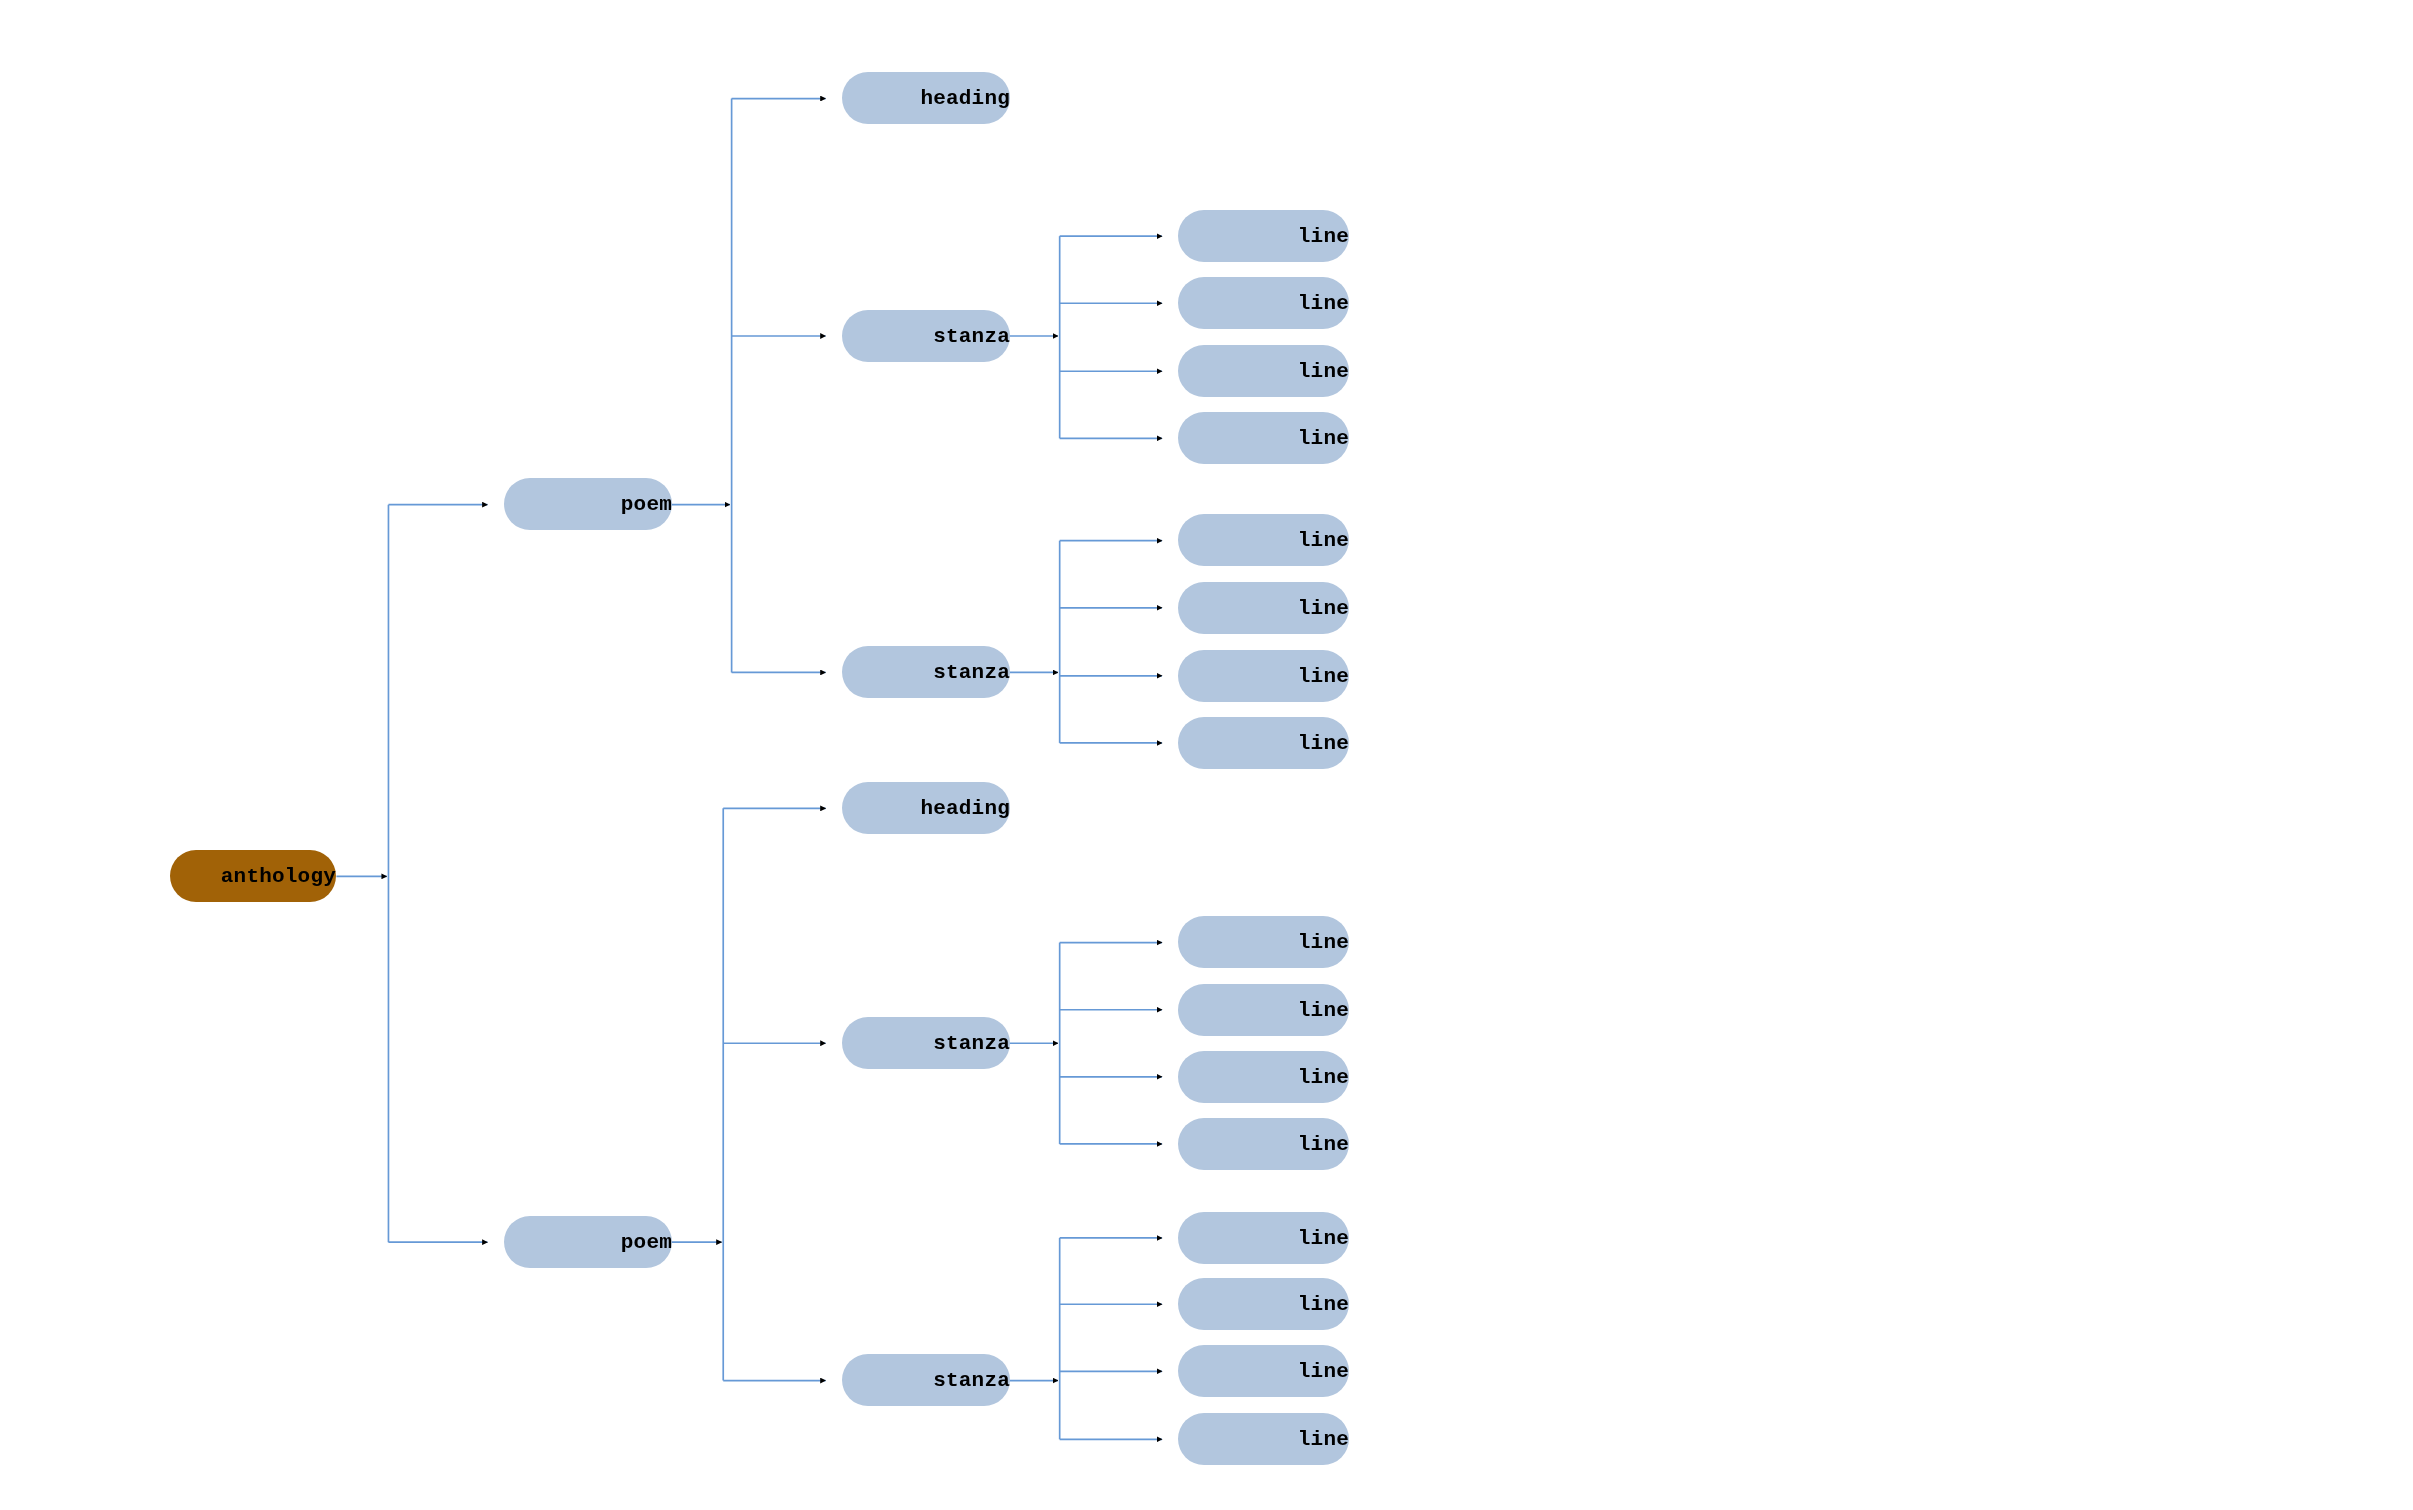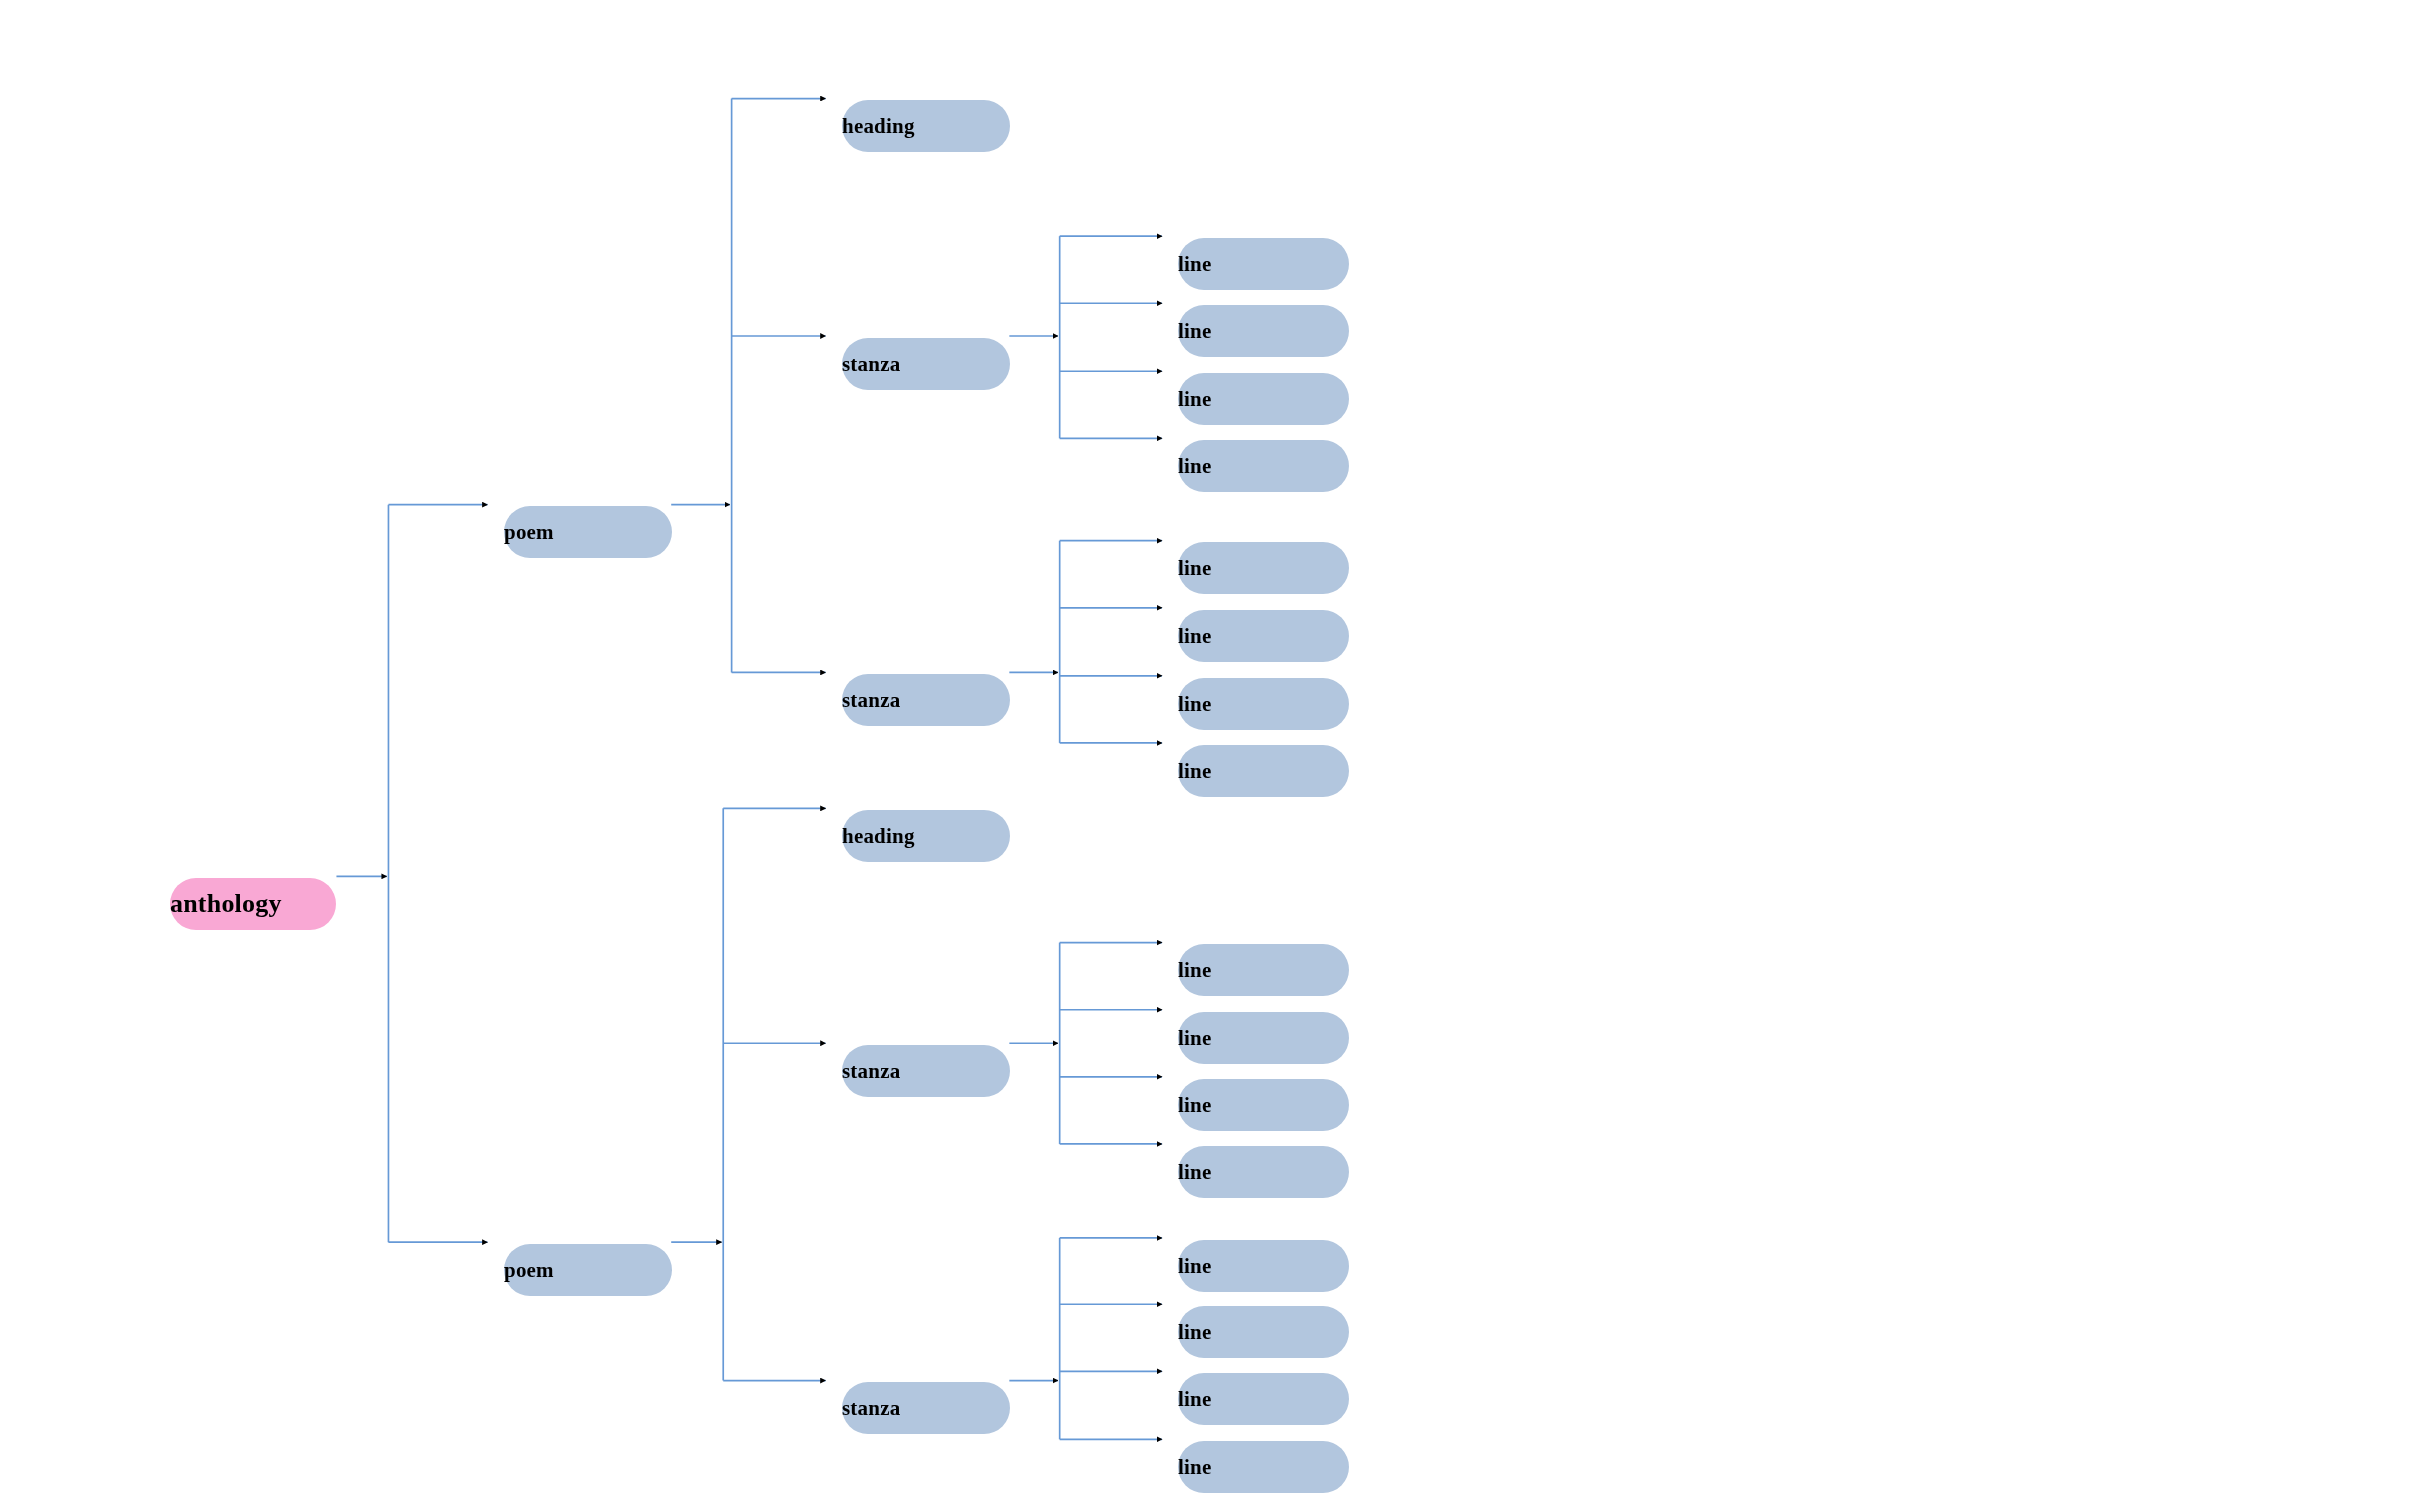--- a/index.html
+++ b/index.html
@@ -23,30 +23,29 @@
     left: 0;
     width: 2413px;
     height: 1511px;
     pointer-events: none;
   }
   .node {
     position: absolute;
     box-sizing: border-box;
     display: flex;
     align-items: center;
-    justify-content: flex-start;
+    justify-content: flex-end;
     background: #b2c6de;
     border-radius: 838px;
     color: #000000;
     font-weight: bold;
-    font-family: Liberation Serif, serif;
+    font-family: Liberation Mono, monospace;
     letter-spacing: 0.2px;
     white-space: nowrap;
     user-select: none;
-    margin-top: 28px;
   }
   .node-label {
     display: block;
     line-height: 1;
   }
 </style>
 </head>
 <body>
 
 <div id="canvas">
@@ -89,21 +88,21 @@
       <path d="M1263,1283 L1385,1283" fill="none" stroke="#6699d6" stroke-width="2" stroke-linecap="butt" stroke-linejoin="round" marker-end="url(#arrowhead)"></path>
       <path d="M1263,1363 L1385,1363" fill="none" stroke="#6699d6" stroke-width="2" stroke-linecap="butt" stroke-linejoin="round" marker-end="url(#arrowhead)"></path>
       <path d="M1203,1645 L1261,1645" fill="none" stroke="#6699d6" stroke-width="2" stroke-linecap="butt" stroke-linejoin="round" marker-end="url(#arrowhead)"></path>
       <path d="M1263,1475 L1263,1715" fill="none" stroke="#6699d6" stroke-width="2" stroke-linecap="butt" stroke-linejoin="round"></path>
       <path d="M1263,1475 L1385,1475" fill="none" stroke="#6699d6" stroke-width="2" stroke-linecap="butt" stroke-linejoin="round" marker-end="url(#arrowhead)"></path>
       <path d="M1263,1554 L1385,1554" fill="none" stroke="#6699d6" stroke-width="2" stroke-linecap="butt" stroke-linejoin="round" marker-end="url(#arrowhead)"></path>
       <path d="M1263,1634 L1385,1634" fill="none" stroke="#6699d6" stroke-width="2" stroke-linecap="butt" stroke-linejoin="round" marker-end="url(#arrowhead)"></path>
       <path d="M1263,1715 L1385,1715" fill="none" stroke="#6699d6" stroke-width="2" stroke-linecap="butt" stroke-linejoin="round" marker-end="url(#arrowhead)"></path>
     </svg>
   <div id="node-layer">
-      <div class="node" style="left: 170px; top: 850px; width: 166px; height: 52px; font-size: 26px; background: #f9a8d4; color: rgb(0, 0, 0);">
+      <div class="node" style="left: 170px; top: 850px; width: 166px; height: 52px; font-size: 21px; background: #a16207; color: rgb(0, 0, 0);">
         <span class="node-label">anthology</span>
       </div>
       <div class="node" style="left: 504px; top: 478px; width: 168px; height: 52px; font-size: 21px; background: rgb(178, 198, 222); color: rgb(0, 0, 0);">
         <span class="node-label">poem</span>
       </div>
       <div class="node" style="left: 504px; top: 1216px; width: 168px; height: 52px; font-size: 21px; background: rgb(178, 198, 222); color: rgb(0, 0, 0);">
         <span class="node-label">poem</span>
       </div>
       <div class="node" style="left: 842px; top: 72px; width: 168px; height: 52px; font-size: 21px; background: rgb(178, 198, 222); color: rgb(0, 0, 0);">
         <span class="node-label">heading</span>

